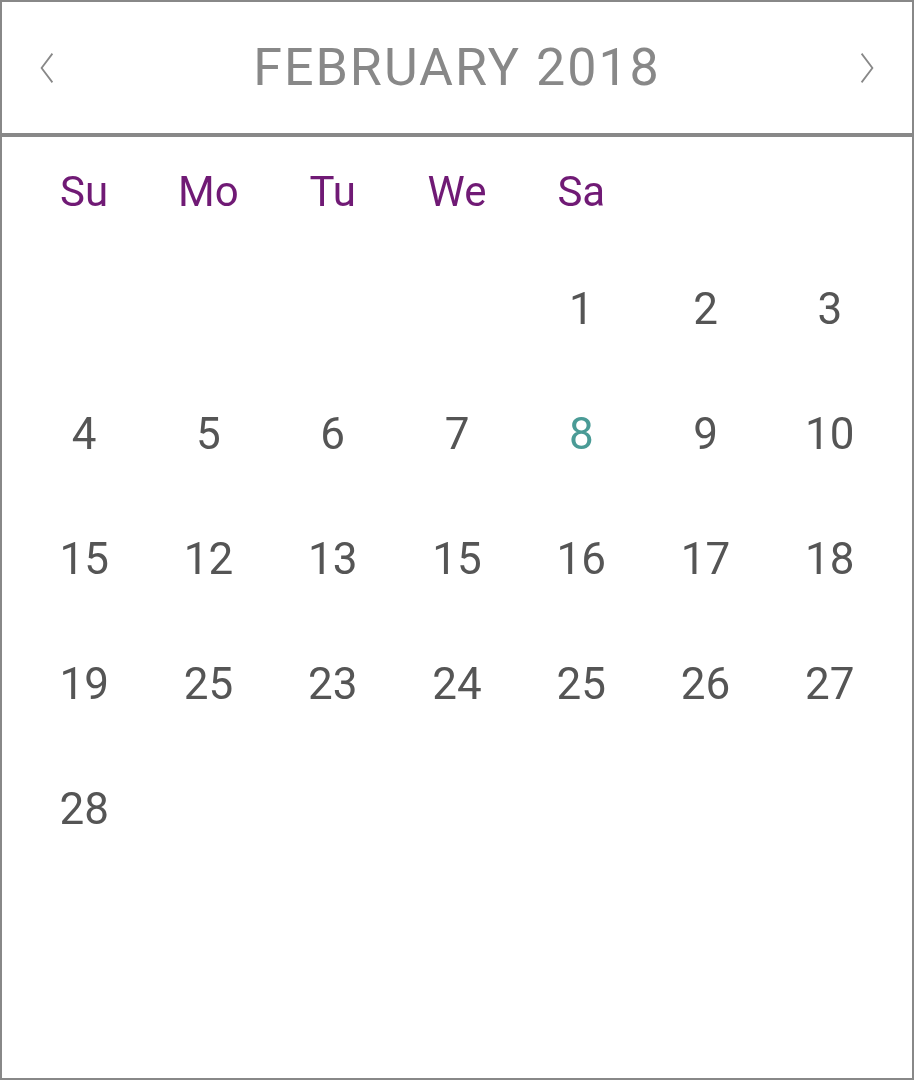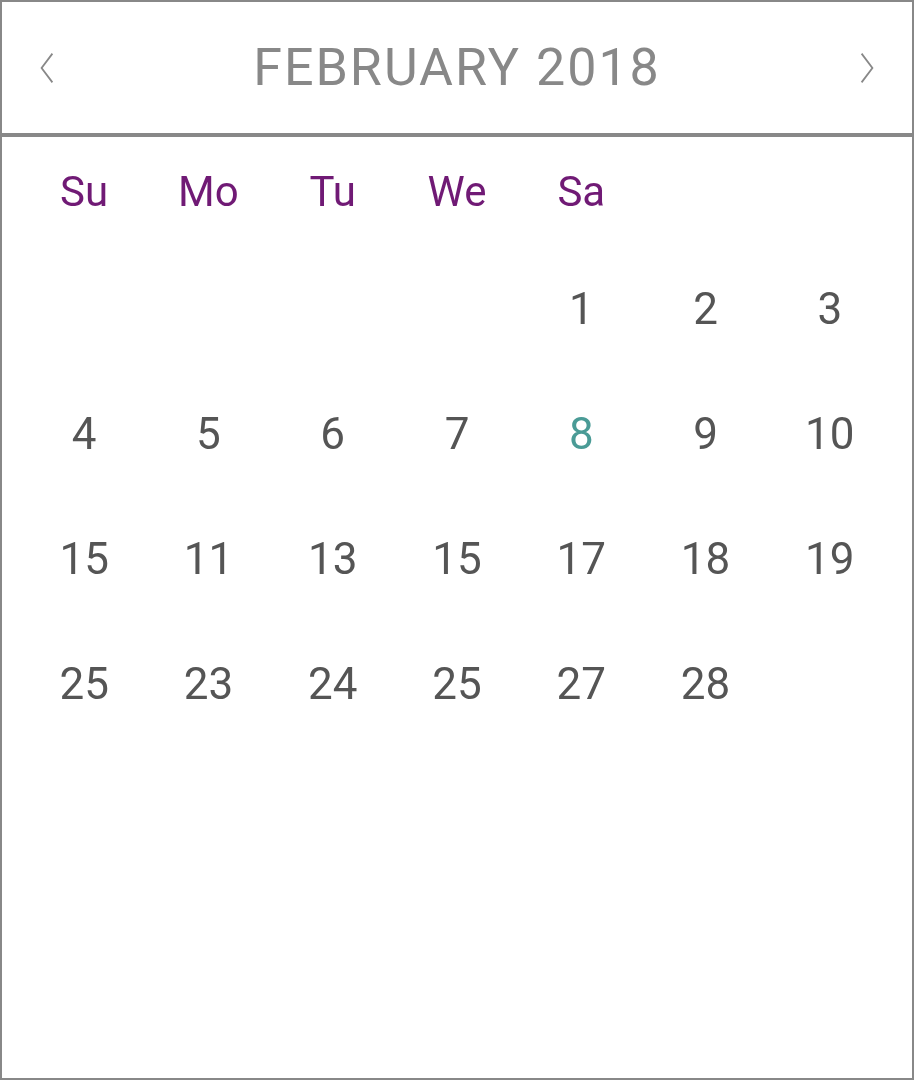--- a/index.html
+++ b/index.html
@@ -122,30 +122,32 @@
         <div class="day-cell">2</div>
         <div class="day-cell">3</div>
         <div class="day-cell">4</div>
         <div class="day-cell">5</div>
         <div class="day-cell">6</div>
         <div class="day-cell">7</div>
         <div class="day-cell today">8</div>
         <div class="day-cell">9</div>
         <div class="day-cell">10</div>
         <div class="day-cell">15</div>
-        <div class="day-cell">11</div>
+        <div class="day-cell">12</div>
         <div class="day-cell">13</div>
         <div class="day-cell">15</div>
+        <div class="day-cell">16</div>
         <div class="day-cell">17</div>
         <div class="day-cell">18</div>
         <div class="day-cell">19</div>
         <div class="day-cell">25</div>
         <div class="day-cell">23</div>
         <div class="day-cell">24</div>
         <div class="day-cell">25</div>
+        <div class="day-cell">26</div>
         <div class="day-cell">27</div>
         <div class="day-cell">28</div>
         <div class="day-cell empty"></div>
         <div class="day-cell empty"></div>
         <div class="day-cell empty"></div>
       </div>
   </div>
 </div>
 
 </body></html>

